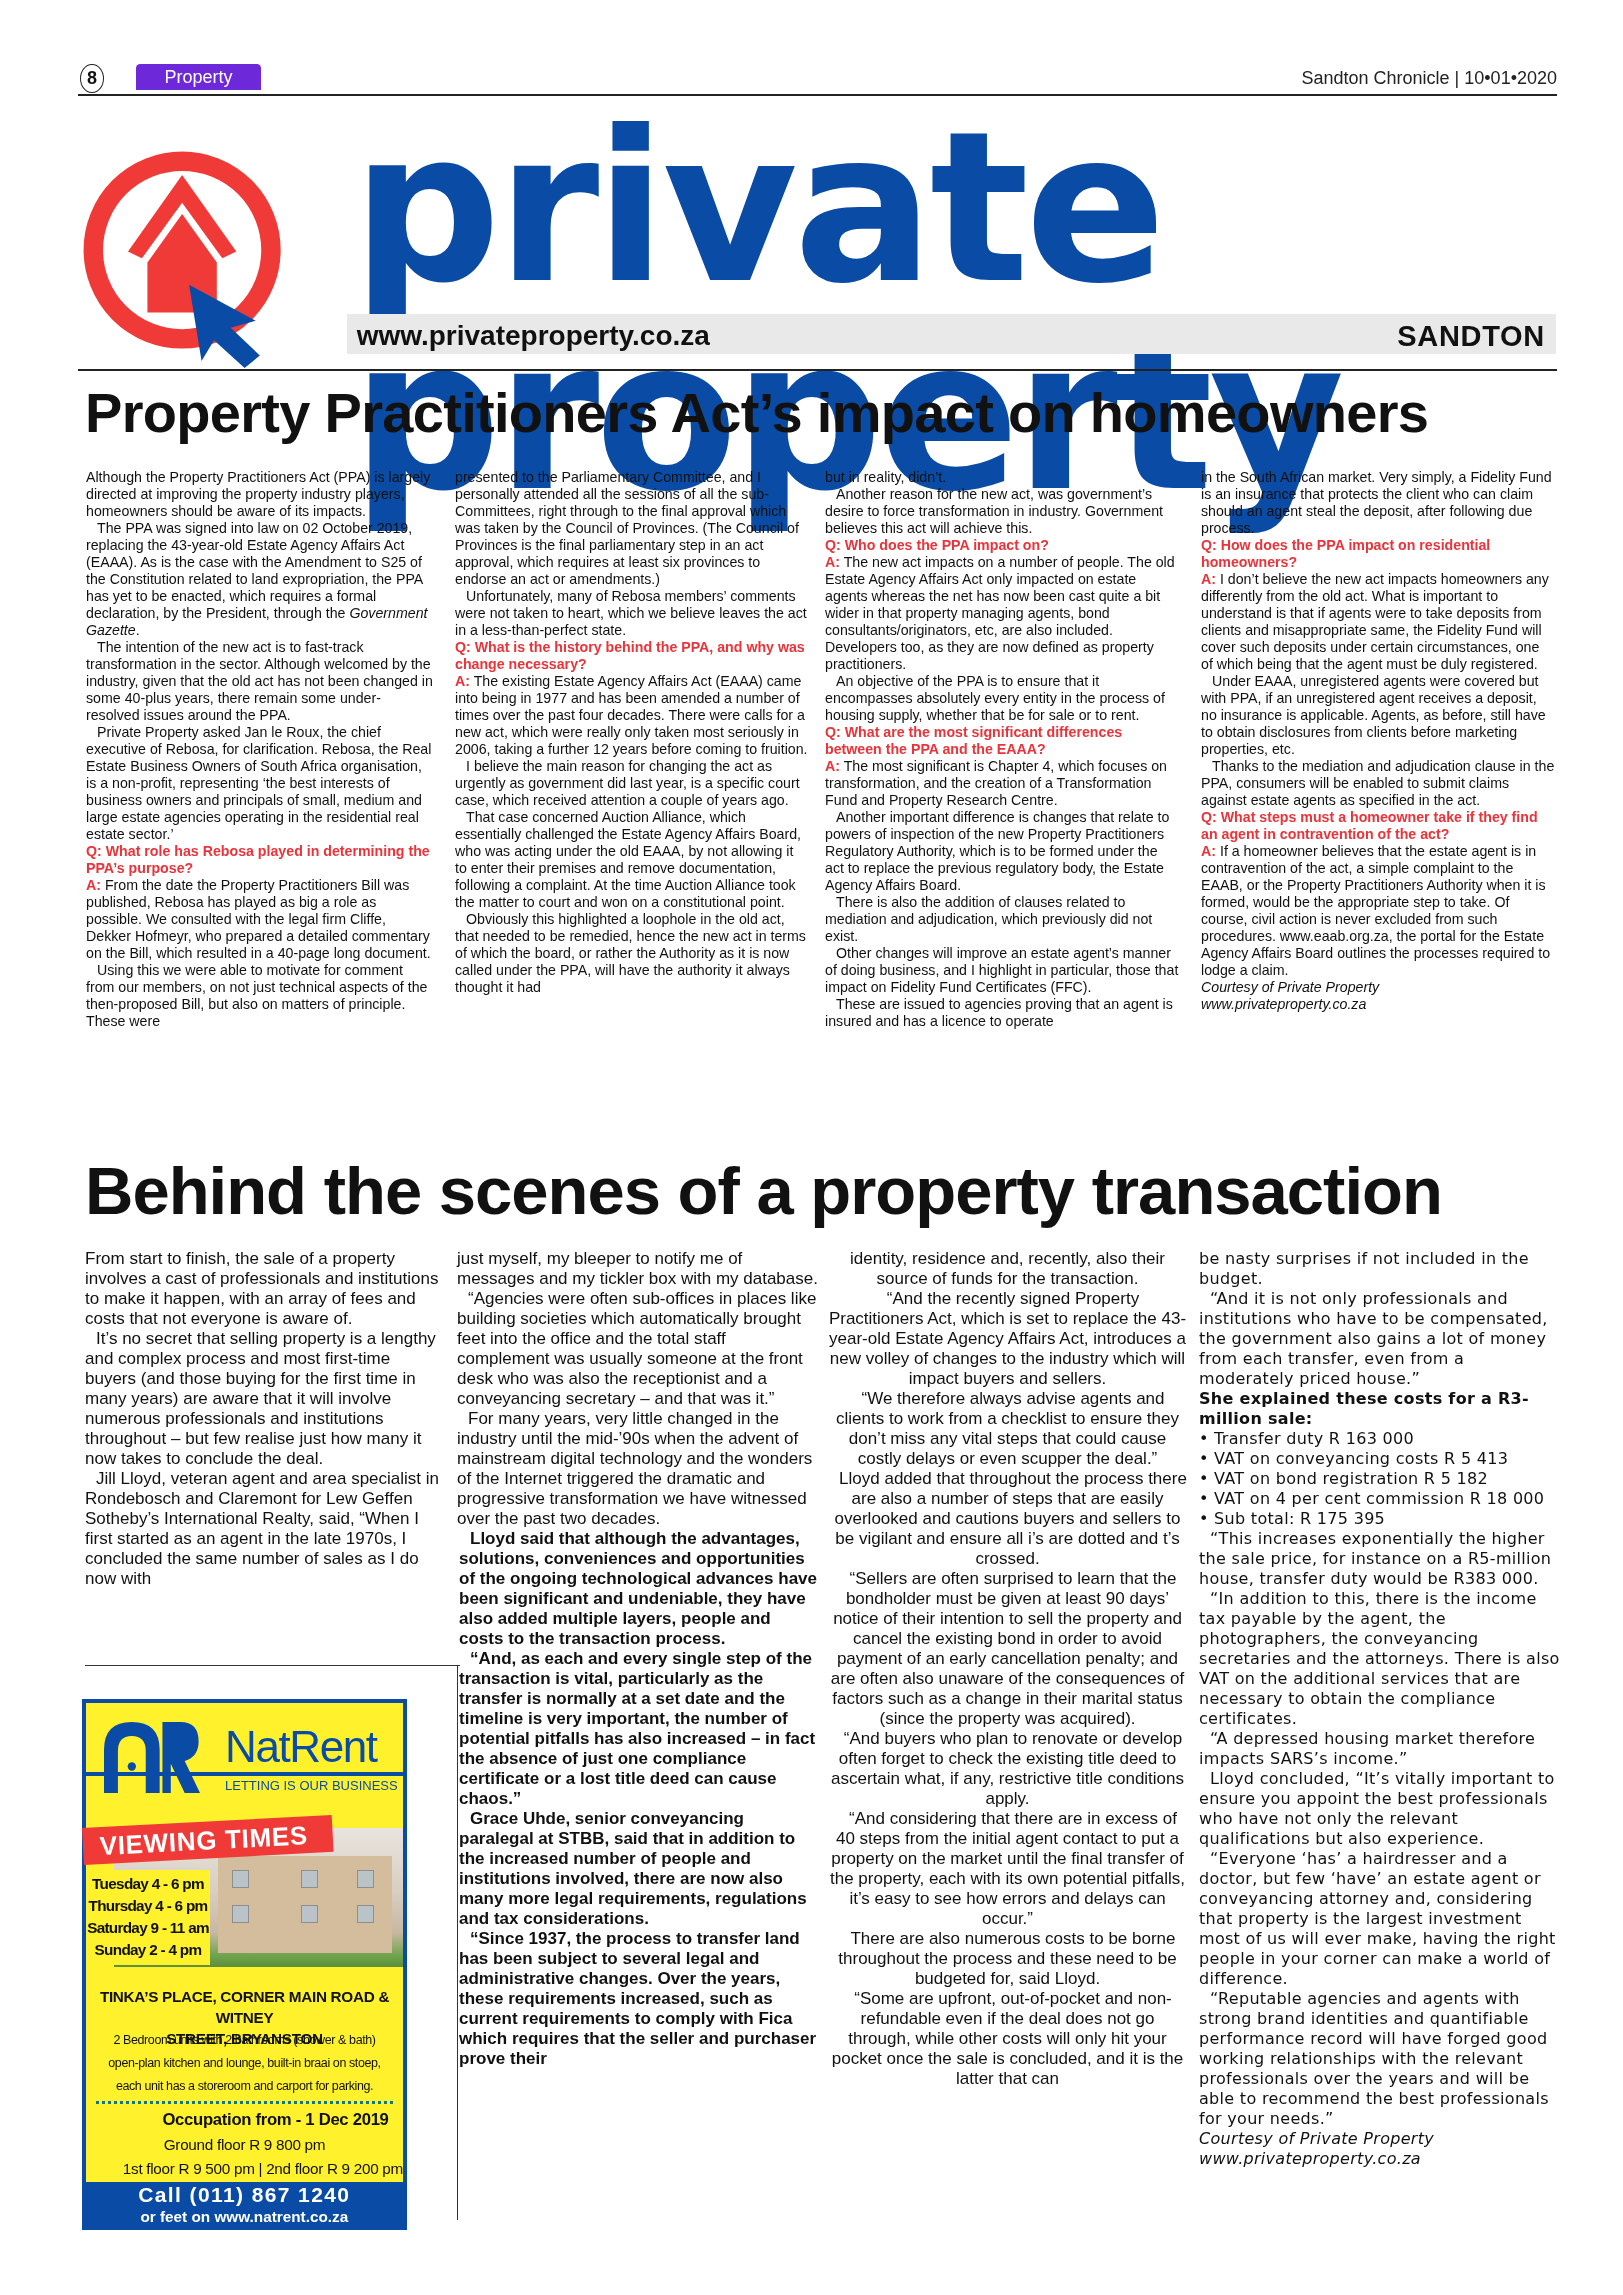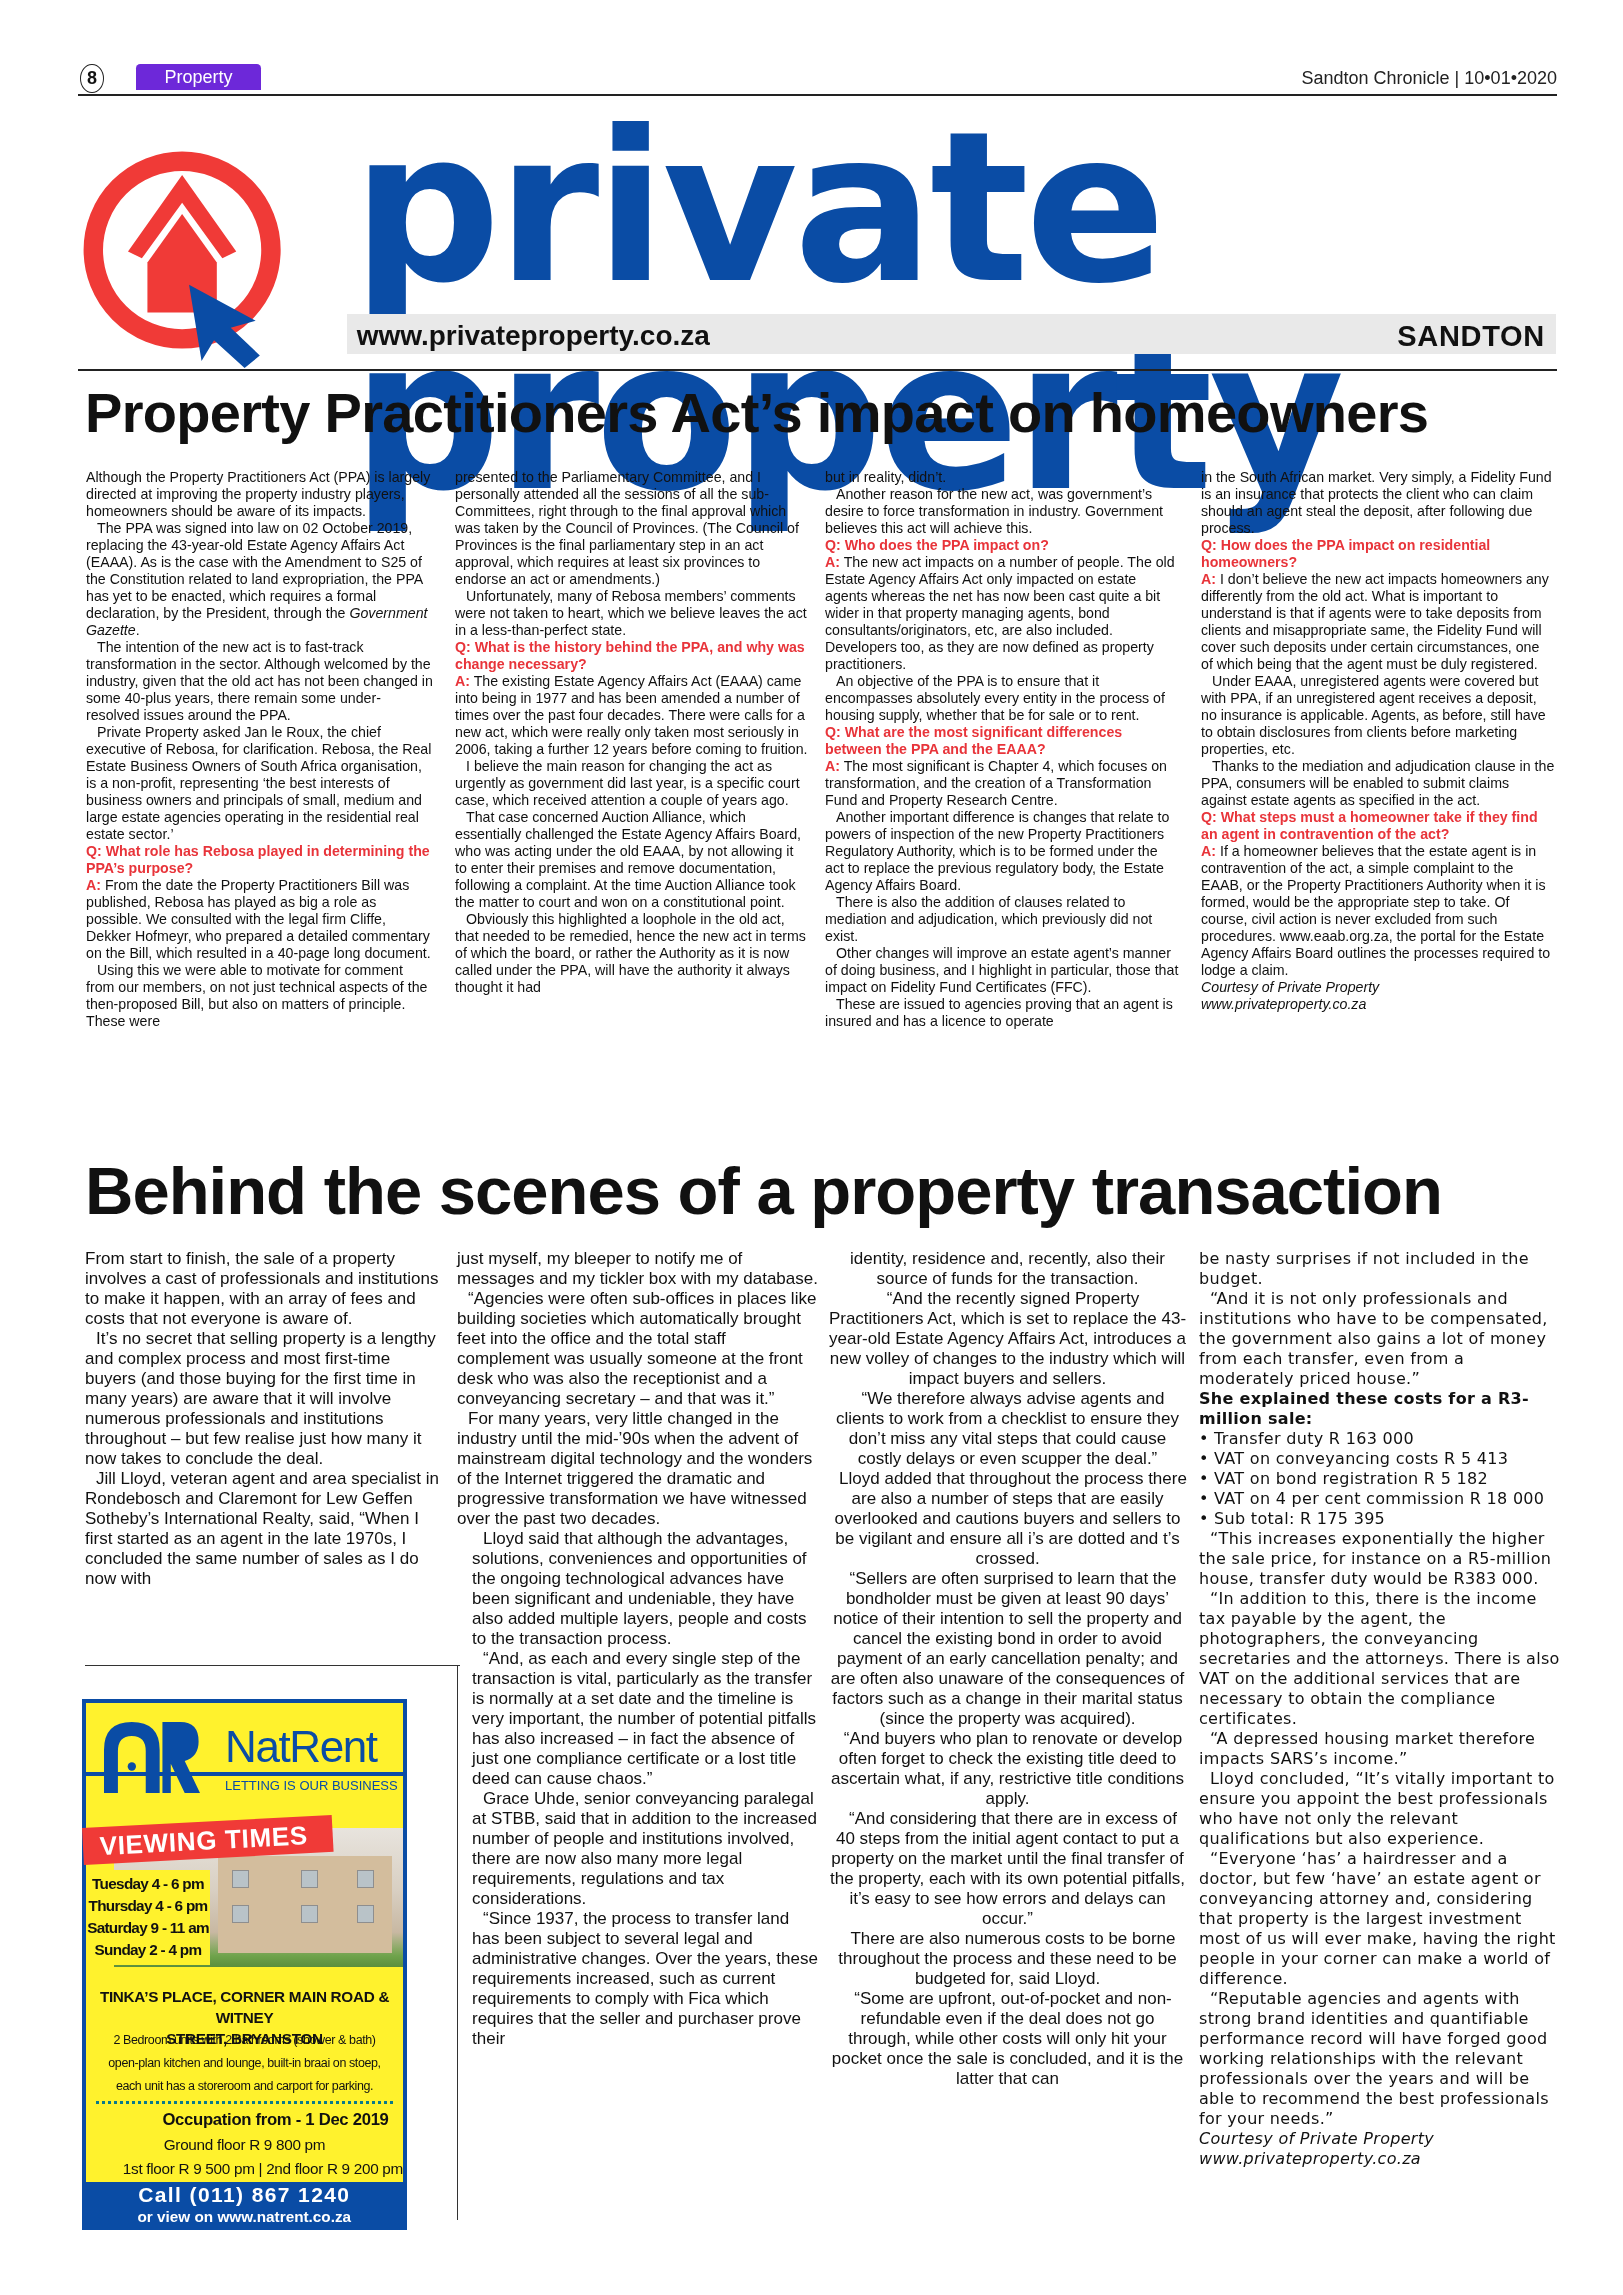--- a/index.html
+++ b/index.html
@@ -40,21 +40,21 @@
   .c4 { left: 1201px; top: 469px; width: 354px; }
 
   .col2 { position: absolute; font-size: 17px; line-height: 20px; color: #111; }
   .col2 p { text-indent: 11px; }
   .col2 p.noind { text-indent: 0; }
   .col2 .bold { font-weight: bold; text-indent: 0; }
   .col2 .bullet { text-indent: 0; }
   .col2 i { font-style: italic; }
   .d1 { left: 85px; top: 1249px; width: 357px; }
   .d2 { left: 457px; top: 1249px; width: 361px; }
-  .d2 .inset { padding-left: 15px; }
+  .d2 .inset { padding-left: 2px; font-weight: bold; }
   .d3 { left: 827px; top: 1249px; width: 361px; text-align: center; }
   .d4 { left: 1199px; top: 1249px; width: 361px; font-family: "DejaVu Sans", sans-serif; font-size: 16px; letter-spacing: 0.3px; }
 
   .ad-frame-line { position: absolute; left: 85px; top: 1665px; width: 375px; height: 1.4px; background: #333; }
   .ad-side-line { position: absolute; left: 457px; top: 1665px; width: 1.4px; height: 555px; background: #333; }
 
   
   .ad { position: absolute; left: 82px; top: 1699px; width: 325px; height: 531px; background: #fff22d; border: 4.2px solid #0a4ca5; }
   .ad-logo { position: absolute; left: 0; top: 0; width: 317px; height: 73px; border-bottom: 4.2px solid #0a4ca5; }
   .ad-mark { position: absolute; left: 18px; top: 19.4px; width: 96px; height: 71px; }
@@ -244,16 +244,16 @@
     <div>2 Bedroom units with 2 bathrooms (shower &amp; bath)</div>
     <div>open-plan kitchen and lounge, built-in braai on stoep,</div>
     <div>each unit has a storeroom and carport for parking.</div>
   </div>
   <div class="ad-dots"></div>
   <div class="ad-occ">Occupation from - 1 Dec 2019</div>
   <div class="ad-price1">Ground floor R 9 800 pm</div>
   <div class="ad-price2">1st floor R 9 500 pm | 2nd floor R 9 200 pm</div>
   <div class="ad-cta">
     <div class="ad-call">Call (011) 867 1240</div>
-    <div class="ad-web">or view on www.natrent.co.za</div>
+    <div class="ad-web">or feet on www.natrent.co.za</div>
   </div>
 </div>
 
 
 </body></html>

